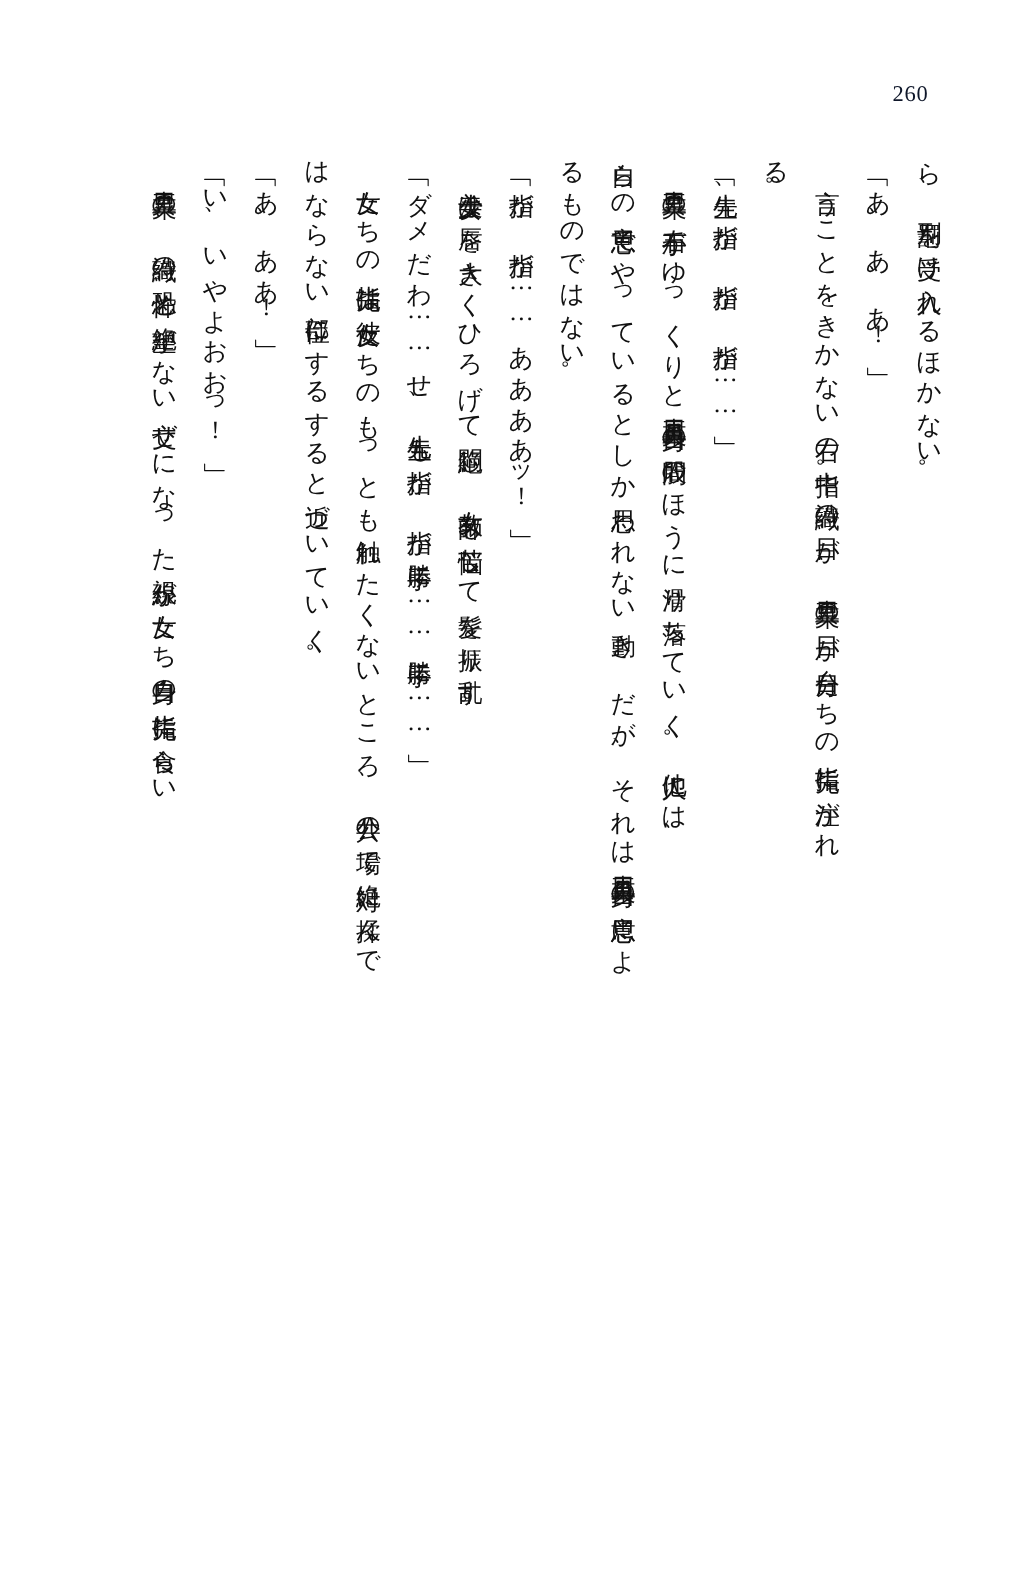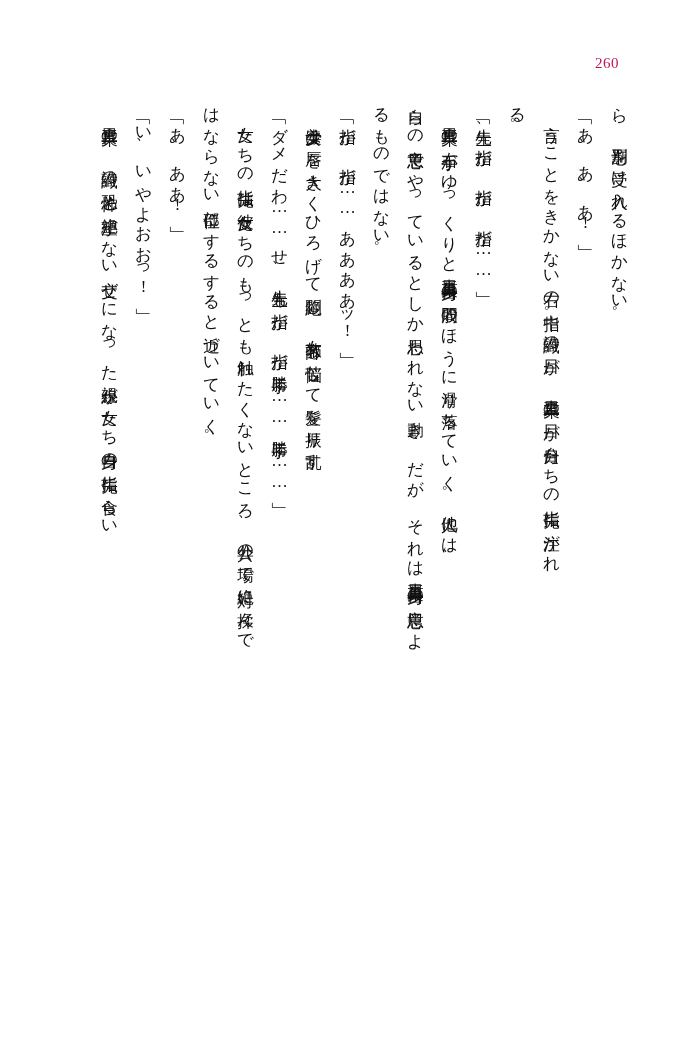--- a/index.html
+++ b/index.html
@@ -22,21 +22,21 @@
     box-sizing: border-box;
     background: #fff;
   }
   #page-number {
     position: absolute;
     top: 55px;
     right: 64px;
     font-size: 15px;
     letter-spacing: 0.5px;
     font-family: "Liberation Serif", "DejaVu Serif", serif;
-    color: #be185d;
+    color: #0f172a;
   }
   #text-block {
     position: absolute;
     top: 96px;
     right: 56px;
     left: 40px;
     height: 880px;
     display: flex;
     flex-direction: row-reverse;
     align-items: flex-start;

